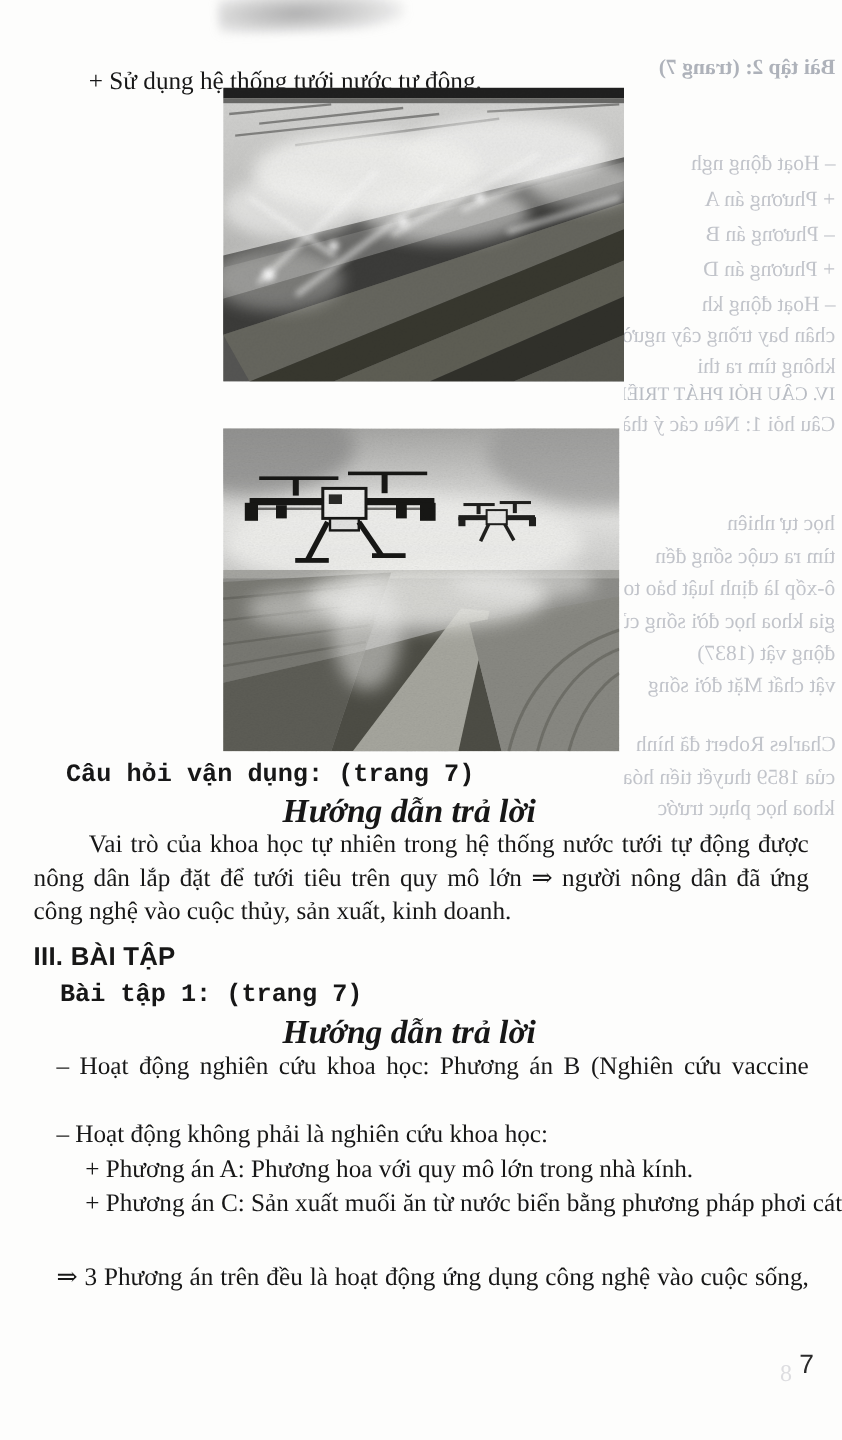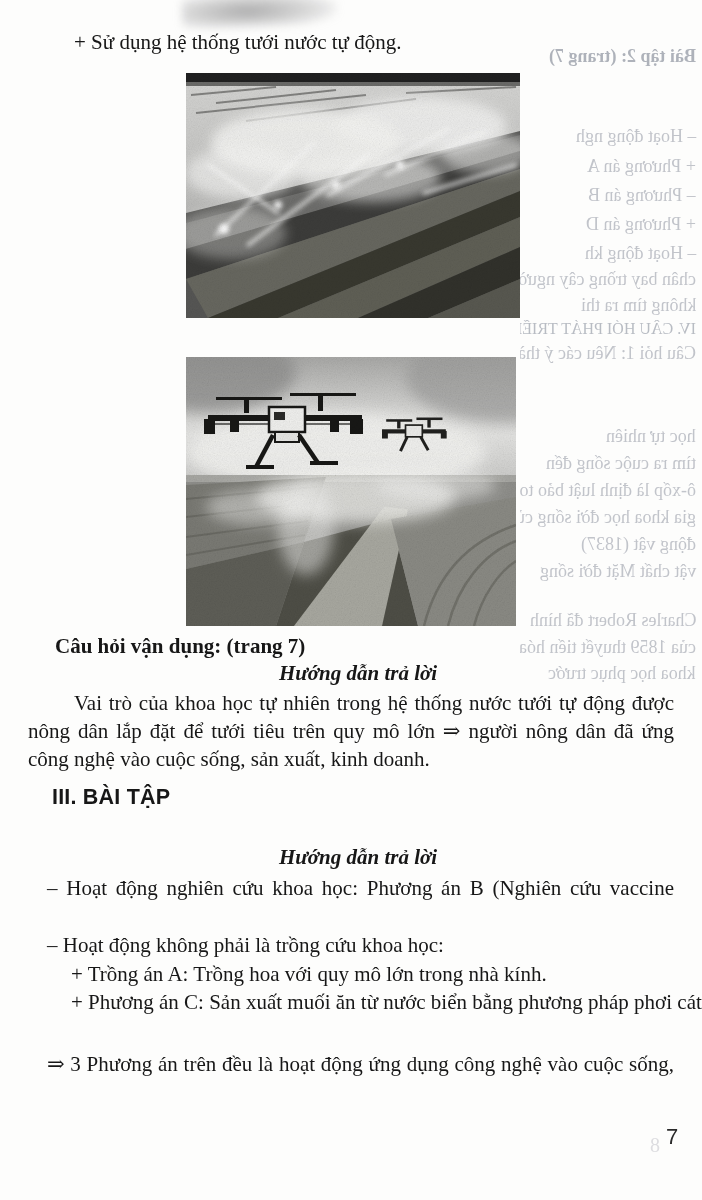--- a/index.html
+++ b/index.html
@@ -3,34 +3,34 @@
 <meta charset="utf-8">
 <style>
   html,body{margin:0;padding:0;background:#ffffff;}
   .page{
     position:relative;width:702px;height:1200px;overflow:hidden;
     background:#fdfdfc;color:#171717;
     font-family:"Liberation Serif","DejaVu Serif",serif;
   }
   .abs{position:absolute;white-space:nowrap;}
   .body-line{font-size:21px;line-height:27px;}
-  .bold{font-weight:700;}
+  .bold{font-weight:700;font-family:Liberation Mono, monospace;}
   .guide{
-    font-weight:700;font-style:italic;font-size:21px;
-    left:28px;width:660px;text-align:center;
+    font-weight:700;font-style:italic;font-size:28px;
+    left:11px;width:660px;text-align:center;
   }
   .justline{
     font-size:21px;white-space:normal;
     left:28px;width:646px;
     text-align:justify;text-align-last:justify;
     line-height:27px;overflow:hidden;height:28px;
   }
   .sans-head{
     font-family:"Liberation Sans","DejaVu Sans",sans-serif;
-    font-weight:700;font-size:21.5px;letter-spacing:.2px;margin-left:24px;
+    font-weight:700;font-size:21.5px;letter-spacing:.2px;
   }
   .page-num{
     font-family:"Liberation Sans","DejaVu Sans",sans-serif;
     font-size:22px;color:#2a2a2a;
   }
   .photo{position:absolute;display:block;}
   .bleed{
     position:absolute;right:6px;max-width:176px;overflow:hidden;
     transform:scaleX(-1);color:#b3b6be;opacity:.8;
     filter:blur(0.5px);font-size:18px;white-space:nowrap;
@@ -68,21 +68,21 @@
   <div class="bleed" style="top:453px">tìm ra cuộc sống đến</div>
   <div class="bleed" style="top:480px">ô-xốp là định luật bảo toàn trọng</div>
   <div class="bleed" style="top:507px">gia khoa học đời sống của</div>
   <div class="bleed" style="top:534px">động vật (1837)</div>
   <div class="bleed" style="top:561px">vật chất Mặt đời sống</div>
   <div class="bleed" style="top:610px">Charles Robert đã hình</div>
   <div class="bleed" style="top:637px">của 1859 thuyết tiến hóa</div>
   <div class="bleed" style="top:663px">khoa học phục trước</div>
   <div class="bleed-digit">8</div>
 
-  <div class="abs body-line" style="left:74px;top:29px">+ Sử dụng hệ thống tưới nước tự động.</div>
+  <div class="abs body-line" style="left:74px;top:54px">+ Sử dụng hệ thống tưới nước tự động.</div>
 
   <svg class="photo" style="left:186px;top:73px" width="334" height="245" viewBox="0 0 334 245" role="img">
     <defs>
       <linearGradient id="p1bg" x1="0" y1="0" x2="0" y2="1">
         <stop offset="0" stop-color="#d6d6d4"></stop>
         <stop offset="0.45" stop-color="#c2c2c0"></stop>
         <stop offset="1" stop-color="#9a9a98"></stop>
       </linearGradient>
       <filter id="blur6" x="-40%" y="-40%" width="180%" height="180%">
           <feGaussianBlur stdDeviation="6"></feGaussianBlur>
@@ -234,27 +234,28 @@
     </g>
 
     <rect width="330" height="269" filter="url(#grain2)" opacity="0.25" style="mix-blend-mode:multiply"></rect>
   </svg>
 
   <div class="abs body-line bold" style="left:55px;top:633px">Câu hỏi vận dụng: (trang 7)</div>
   <div class="abs guide" style="top:661px">Hướng dẫn trả lời</div>
 
   <div class="abs justline" style="top:690px;text-indent:46px">Vai trò của khoa học tự nhiên trong hệ thống nước tưới tự động được bà con</div>
   <div class="abs justline" style="top:718px">nông dân lắp đặt để tưới tiêu trên quy mô lớn ⇒ người nông dân đã ứng dụng</div>
-  <div class="abs body-line" style="left:28px;top:746px">công nghệ vào cuộc sống, sản xuất, kinh doanh.</div>
+  <div class="abs body-line" style="left:28px;top:746px">công nghệ vào cuộc thủy, sản xuất, kinh doanh.</div>
 
   <div class="abs sans-head" style="left:28px;top:785px">III. BÀI TẬP</div>
+  <div class="abs body-line bold" style="left:50px;top:816px">Bài tập 1: (trang 7)</div>
   <div class="abs guide" style="top:845px">Hướng dẫn trả lời</div>
 
   <div class="abs justline" style="top:875px;text-indent:19px">– Hoạt động nghiên cứu khoa học: Phương án B (Nghiên cứu vaccine phòng</div>
-  <div class="abs body-line" style="left:47px;top:932px">– Hoạt động không phải là trồng cứu khoa học:</div>
-  <div class="abs body-line" style="left:71px;top:961px">+ Trồng án A: Trồng hoa với quy mô lớn trong nhà kính.</div>
+  <div class="abs body-line" style="left:47px;top:932px">– Hoạt động không phải là nghiên cứu khoa học:</div>
+  <div class="abs body-line" style="left:71px;top:961px">+ Phương án A: Phương hoa với quy mô lớn trong nhà kính.</div>
   <div class="abs body-line" style="left:71px;top:989px">+ Phương án C: Sản xuất muối ăn từ nước biển bằng phương pháp phơi cát.</div>
 
   <div class="abs justline" style="top:1051px;text-indent:19px">⇒ 3 Phương án trên đều là hoạt động ứng dụng công nghệ vào cuộc sống, sản</div>
 
   <div class="abs page-num" style="left:666px;top:1124px">7</div>
 
 </div>
 
 </body></html>

